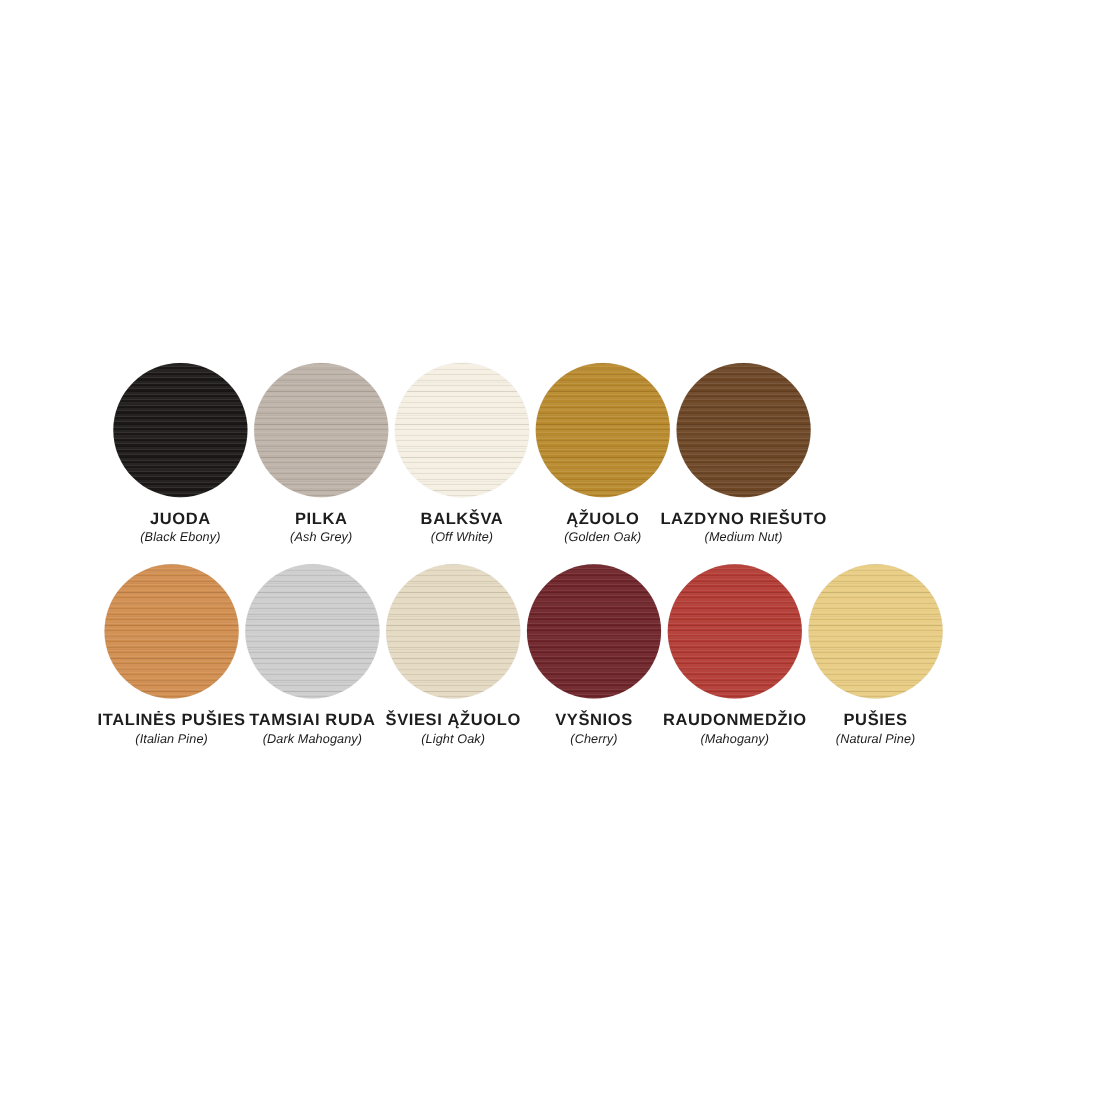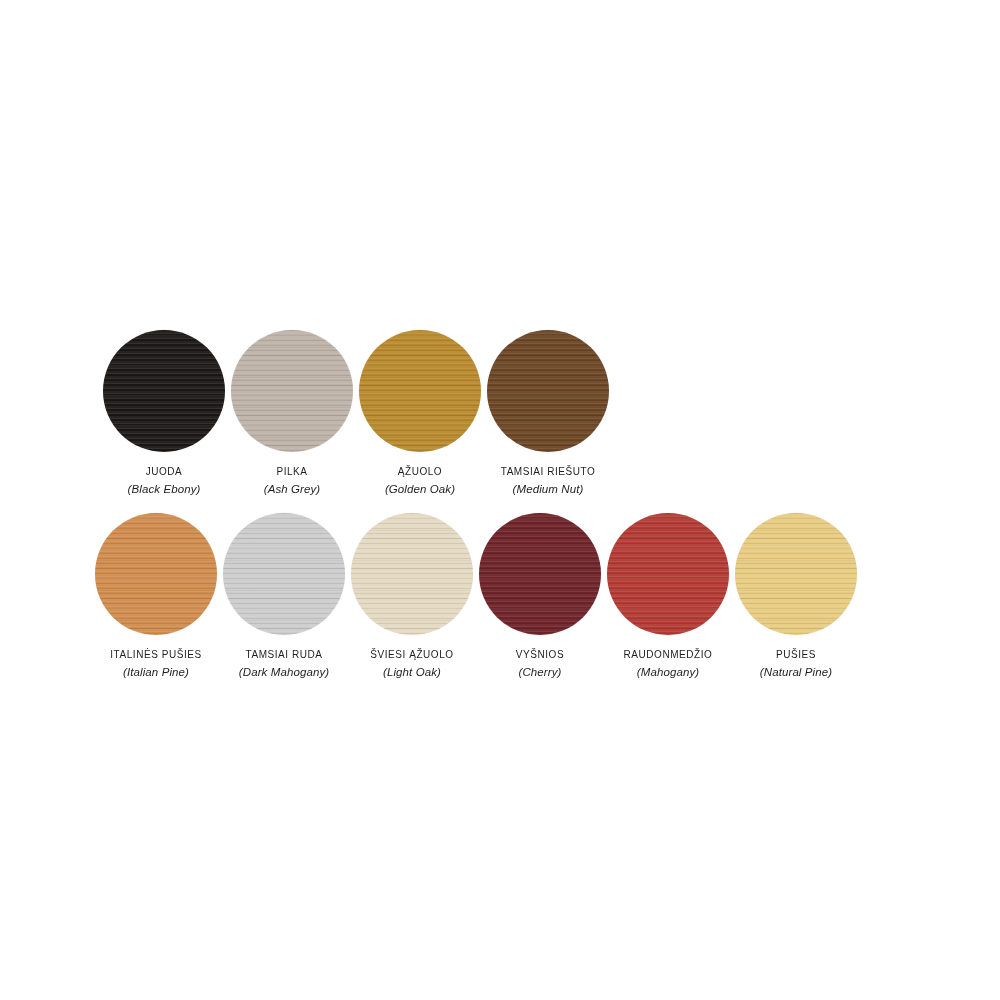--- a/index.html
+++ b/index.html
@@ -98,22 +98,22 @@
       rgba(0,0,0,0.00) 18px,
       rgba(0,0,0,0.00) 29px,
       rgba(0,0,0,0.04) 29px,
       rgba(0,0,0,0.04) 30px
     );
     pointer-events: none;
   }
 
   .swatch-name {
     margin-top: 12px;
-    font-size: 10px;
-    font-weight: 400;
+    font-size: 15px;
+    font-weight: 700;
     letter-spacing: 0.55px;
     line-height: 15px;
     color: #1d1d1d;
     white-space: nowrap;
   }
 
   .swatch-translation {
     margin-top: 3px;
     font-size: 11.5px;
     font-style: italic;
@@ -136,31 +136,36 @@
       <div class="swatch-name">JUODA</div>
       <div class="swatch-translation">(Black Ebony)</div>
     </div>
 
     <div class="swatch-cell">
       <div class="swatch-disc" style="background-color: rgb(189, 178, 168);"></div>
       <div class="swatch-name">PILKA</div>
       <div class="swatch-translation">(Ash Grey)</div>
     </div>
 
+    <div class="swatch-cell">
+      <div class="swatch-disc" style="background-color: rgb(245, 239, 226);"></div>
+      <div class="swatch-name">BALKŠVA</div>
+      <div class="swatch-translation">(Off White)</div>
+    </div>
 
 
     <div class="swatch-cell">
       <div class="swatch-disc" style="background-color: rgb(184, 137, 44);"></div>
       <div class="swatch-name">ĄŽUOLO</div>
       <div class="swatch-translation">(Golden Oak)</div>
     </div>
 
     <div class="swatch-cell">
       <div class="swatch-disc" style="background-color: rgb(107, 69, 36);"></div>
-      <div class="swatch-name">TAMSIAI RIEŠUTO</div>
+      <div class="swatch-name">LAZDYNO RIEŠUTO</div>
       <div class="swatch-translation">(Medium Nut)</div>
     </div>
 
   </div>
 
   <div class="swatch-row" id="row-2">
 
     <div class="swatch-cell">
       <div class="swatch-disc" style="background-color: rgb(208, 140, 77);"></div>
       <div class="swatch-name">ITALINĖS PUŠIES</div>

